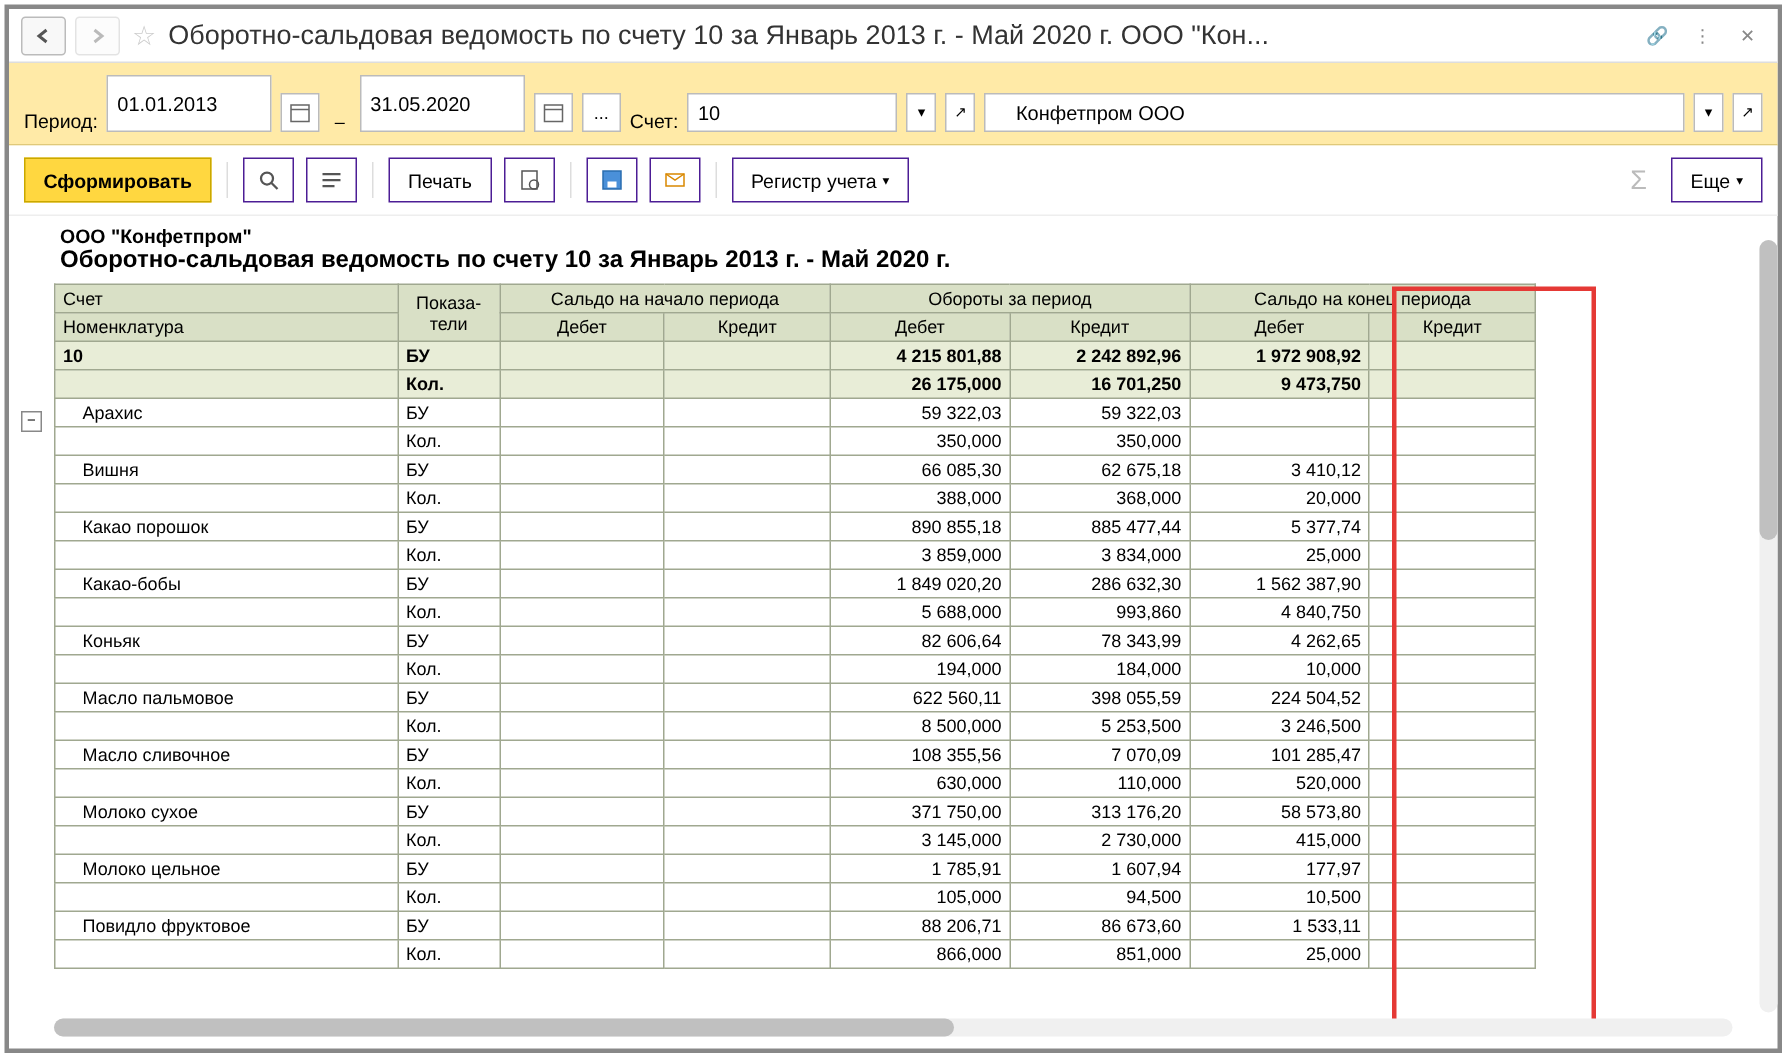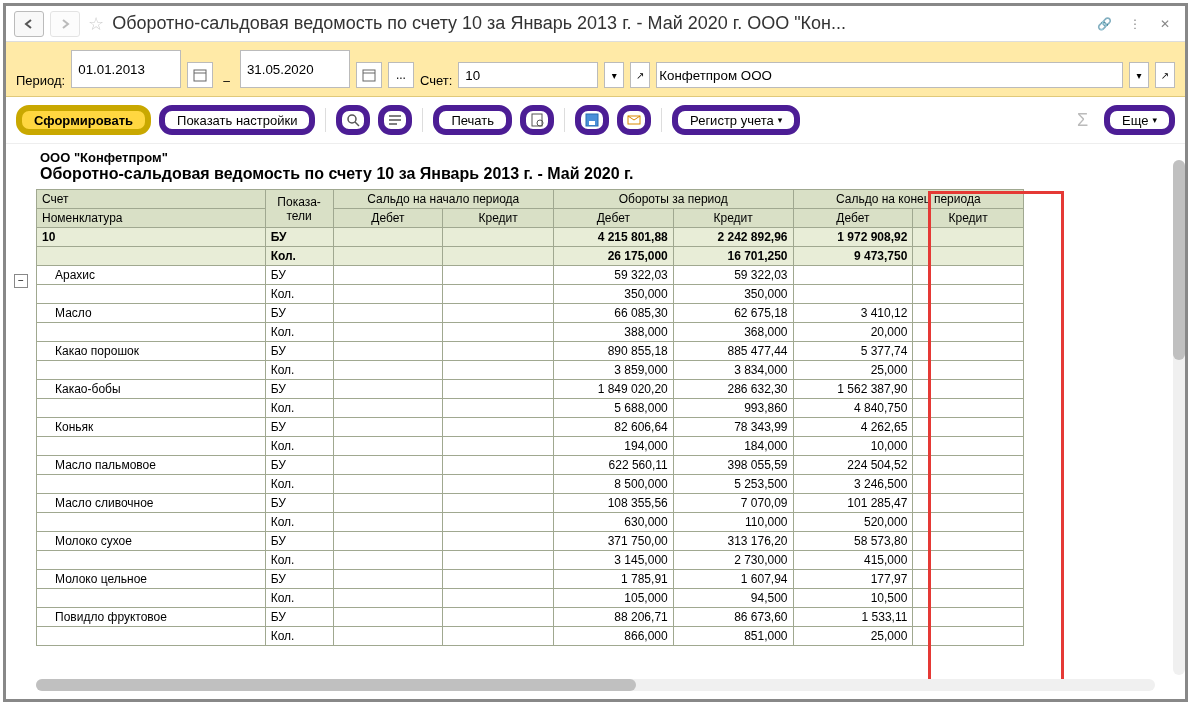--- a/index.html
+++ b/index.html
@@ -12,25 +12,25 @@
 .titlebar .star { color: #ccc; font-size: 18px; cursor: pointer; padding: 0 2px; }
 .titlebar .title { font-size: 18px; color: #333; flex: 1; white-space: nowrap; overflow: hidden; }
 .titlebar .icon-btn { width: 24px; height: 24px; display: flex; align-items: center; justify-content: center; cursor: pointer; color: #888; }
 
 .filter-bar { background: #ffeaa7; padding: 8px 10px; display: flex; align-items: flex-end; gap: 6px; border-bottom: 1px solid #e0c97a; }
 .filter-bar label { font-size: 13px; }
 .filter-bar .date-input { width: 110px; height: 26px; border: 1px solid #bbb; padding: 18px 6px; background: #fff; }
 .filter-bar .cal-btn, .filter-bar .dots-btn { width: 26px; height: 26px; border: 1px solid #bbb; background: #fff; cursor: pointer; display: flex; align-items: center; justify-content: center; }
 .filter-bar .dash { padding: 0 4px; }
 .filter-bar .account-input { width: 140px; height: 26px; border: 1px solid #bbb; padding: 0 6px; background: #fff; }
-.filter-bar .org-input { flex: 1; height: 26px; border: 1px solid #bbb; padding: 0 2px; background: #fff; }
+.filter-bar .org-input { flex: 1; height: 26px; border: 1px solid #bbb; padding: 0 20px; background: #fff; }
 .filter-bar .small-btn { width: 20px; height: 26px; border: 1px solid #bbb; background: #fff; cursor: pointer; display: flex; align-items: center; justify-content: center; font-size: 10px; }
 
 .toolbar { padding: 8px 10px; display: flex; align-items: center; gap: 8px; background: #fff; border-bottom: 1px solid #eee; }
-.toolbar .btn { height: 30px; padding: 0 12px; border: 6px solid #4c1d95; background: #fff; border-radius: 13px; cursor: pointer; display: flex; align-items: center; gap: 4px; font-size: 13px; }
+.toolbar .btn { height: 30px; padding: 0 12px; border: 1px solid #4c1d95; background: #fff; border-radius: 0; cursor: pointer; display: flex; align-items: center; gap: 4px; font-size: 13px; }
 .toolbar .btn.primary { background: #ffd740; border-color: #c9a800; font-weight: bold; }
 .toolbar .icon-only { width: 34px; padding: 0; justify-content: center; }
 .toolbar .divider { width: 1px; height: 24px; background: #ddd; margin: 0 2px; }
 .toolbar .sum-sym { color: #bbb; font-size: 18px; padding: 0 8px; }
 .toolbar .sum-val { width: 140px; height: 28px; border: none; text-align: right; padding: 0 6px; color: #888; }
 .toolbar .spacer { flex: 1; }
 
 .report-area { flex: 1; overflow: auto; padding: 0 8px 8px 30px; position: relative; }
 .report-header { padding: 6px 0 2px 4px; }
 .report-header .org { font-size: 13px; font-weight: bold; }
@@ -100,21 +100,20 @@
     <input class="account-input" value="10" style="">
     <div class="small-btn">▾</div>
     <div class="small-btn">↗</div>
     <input class="org-input" value="Конфетпром ООО" style="">
     <div class="small-btn">▾</div>
     <div class="small-btn">↗</div>
   </div>
 
   <div class="toolbar">
     <button class="btn primary">Сформировать</button>
-    <button class="btn">Показать настройки</button>
     <div class="divider"></div>
     <button class="btn icon-only">
         <svg width="16" height="16" viewBox="0 0 16 16">
           <circle cx="7" cy="7" r="4" fill="none" stroke="#555" stroke-width="1.5"></circle>
           <line x1="10" y1="10" x2="14" y2="14" stroke="#555" stroke-width="1.5"></line>
         </svg>
       </button>
     <button class="btn icon-only">
         <svg width="16" height="16" viewBox="0 0 16 16">
           <path d="M2 4h12M2 8h12M2 12h8" stroke="#555" stroke-width="1.5"></path>
@@ -216,21 +215,21 @@
             <td class="ind"></td>
             <td>Кол.</td>
             <td class="num"></td>
             <td class="num"></td>
             <td class="num">350,000</td>
             <td class="num">350,000</td>
             <td class="num"></td>
             <td class="num"></td>
           </tr>
           <tr>
-            <td class="ind">Масло</td>
+            <td class="ind">Вишня</td>
             <td>БУ</td>
             <td class="num"></td>
             <td class="num"></td>
             <td class="num">66 085,30</td>
             <td class="num">62 675,18</td>
             <td class="num">3 410,12</td>
             <td class="num"></td>
           </tr>
           <tr>
             <td class="ind"></td>

